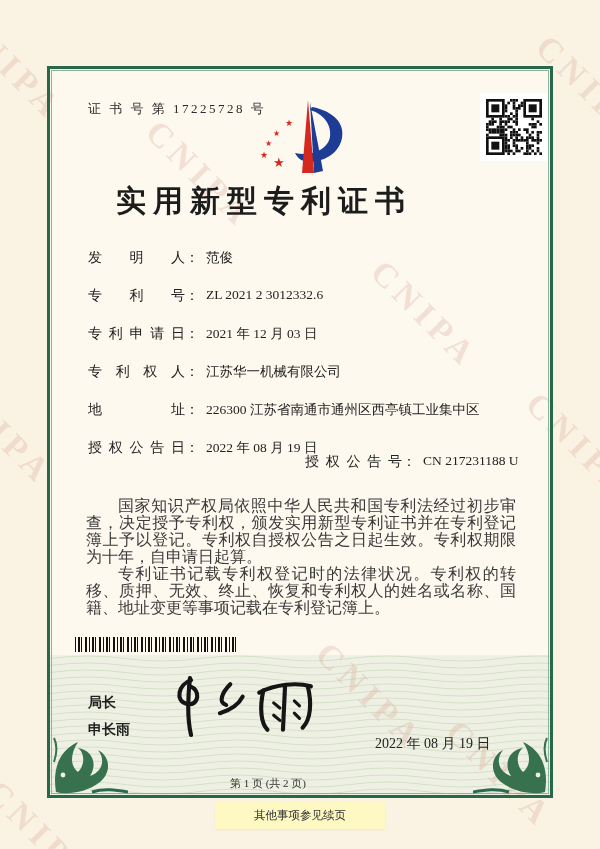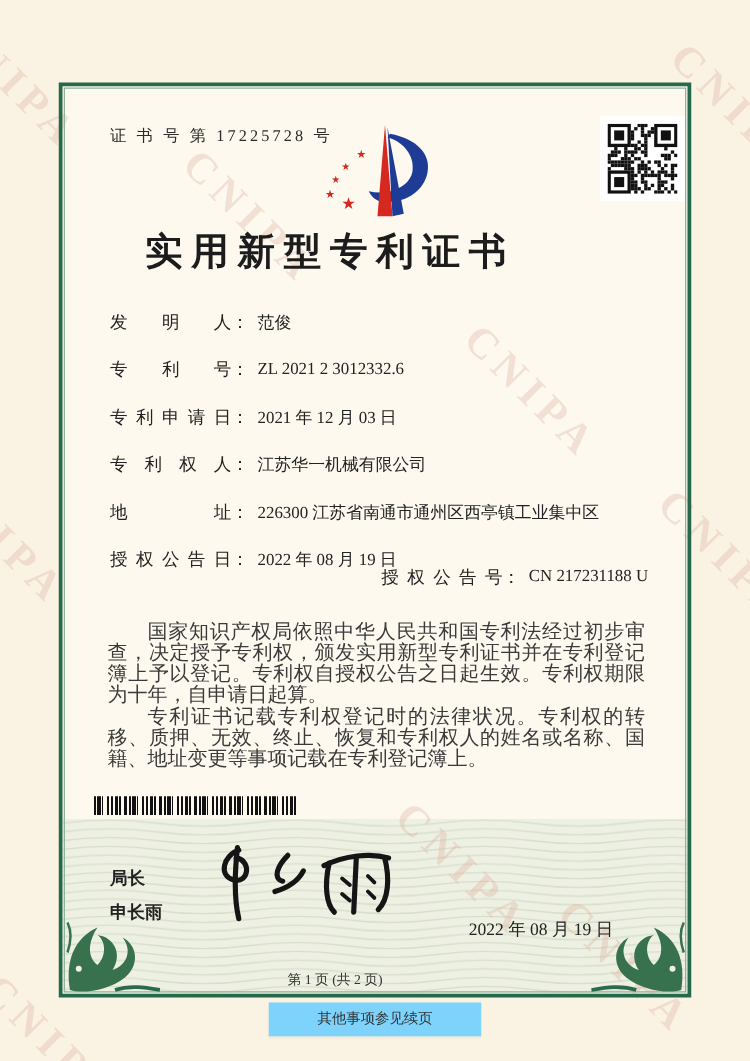--- a/index.html
+++ b/index.html
@@ -66,21 +66,21 @@
     font-weight:bold; font-size:14px; color:#222; }
   .sig-name  { position:absolute; left:88px; top:721px; z-index:4;
     font-family:"Liberation Sans","DejaVu Sans",sans-serif;
     font-weight:bold; font-size:14px; color:#222; }
   .sig-script { position:absolute; left:160px; top:676px; z-index:4; }
   .grant-date { position:absolute; left:375px; top:735px; z-index:4;
     font-size:14px; color:#222; }
   .page-info { position:absolute; left:198px; top:776px; width:140px; z-index:4;
     text-align:center; font-size:11px; color:#333; }
   .foot-strip { position:absolute; left:215px; top:802px; width:170px;
-    height:27px; background:#7dd3fc; z-index:4; text-align:center;
+    height:27px; background:#fef9c3; z-index:4; text-align:center;
     line-height:27px; font-size:11.5px; color:#333;
     box-shadow:0 1px 2px rgba(0,0,0,0.05); }
 </style>
 </head>
 <body>
 
 <div class="page">
 
   <div class="inner-bg"></div>
 

